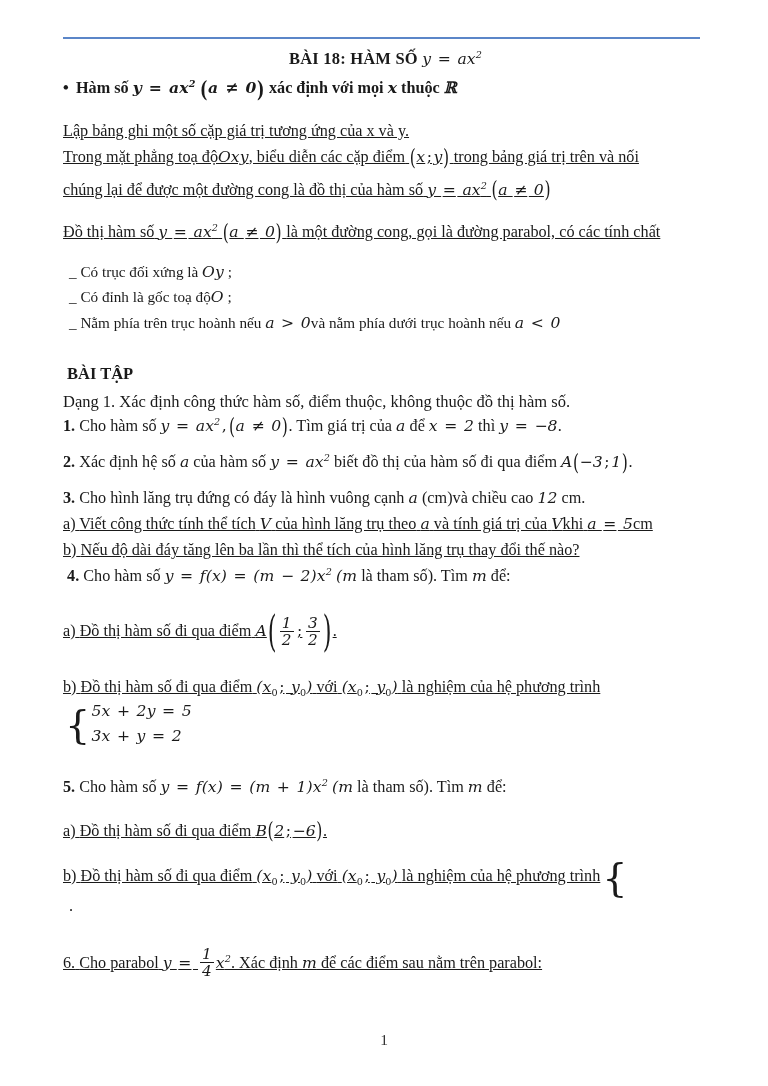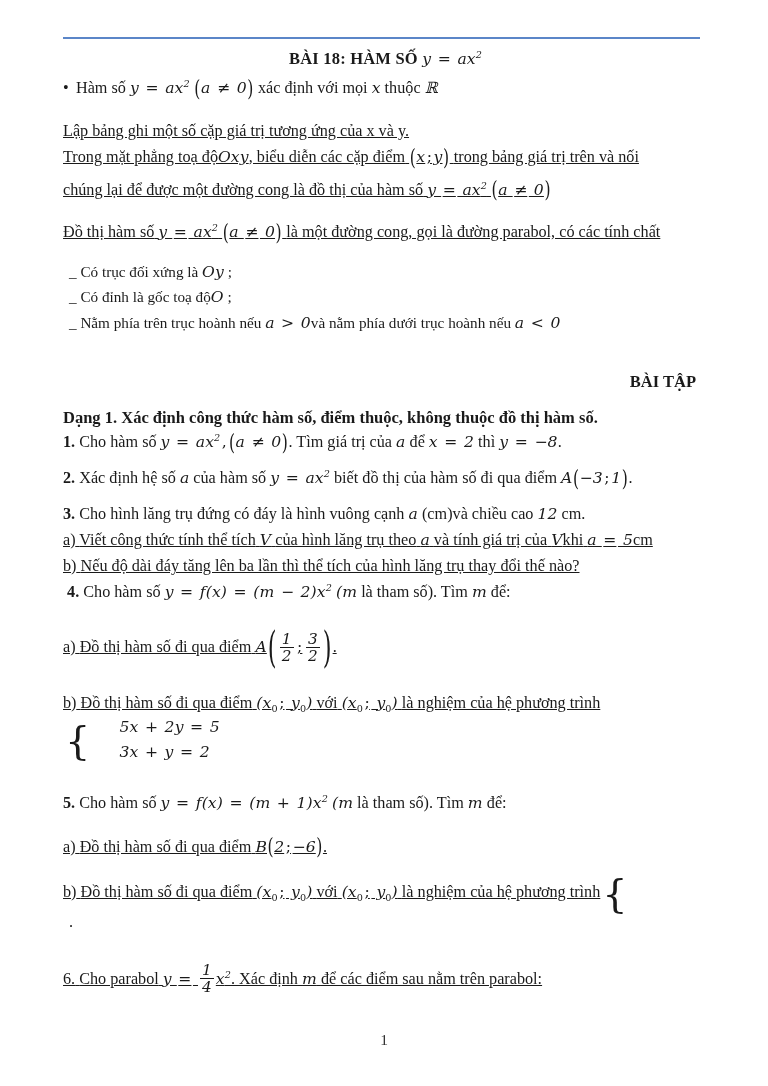--- a/index.html
+++ b/index.html
@@ -53,20 +53,21 @@
     margin: 0;
     padding: 0;
     white-space: nowrap;
     text-decoration: underline;
   }
   .bullet-line {
     font-size: 16.2px;
     line-height: 1.62;
     margin: 0;
     white-space: nowrap;
+    font-weight: bold;
   }
   .bullet-line .bullet {
     display: inline-block;
     width: 13px;
   }
   .dash-line {
     font-size: 15.2px;
     line-height: 1.62;
     margin: 0;
     padding-left: 6px;
@@ -77,25 +78,24 @@
   .spacer-14 { height: 14px; }
   .spacer-18 { height: 18px; }
   .spacer-22 { height: 22px; }
   .spacer-26 { height: 26px; }
 
   
   .section-head {
     font-weight: bold;
     font-size: 16.5px;
     line-height: 1.45;
-    margin: 12px;
-    text-align: right;
+    margin: 4px;
   }
   .subsection-head {
-    font-weight: bold;
+    font-weight: normal;
     font-size: 16.5px;
     line-height: 1.5;
     margin: 0;
   }
 
   
   .problem {
     font-size: 16.2px;
     line-height: 1.6;
     margin: 0;
@@ -179,21 +179,21 @@
     position: relative;
     top: 1px;
   }
   .system .eqs {
     display: inline-block;
     vertical-align: middle;
     text-align: left;
     line-height: 1.55;
     margin-left: 1px;
   }
-  .system .eqs .eq { display: block; font-style: italic; font-size: 1.0em; white-space: nowrap; margin-left: 28px; }
+  .system .eqs .eq { display: block; font-style: italic; font-size: 1.0em; white-space: nowrap; }
 
   .lone-period {
     font-size: 16.2px;
     line-height: 1.2;
     margin: 0;
     padding-left: 6px;
   }
 
   .page-number {
     position: absolute;

